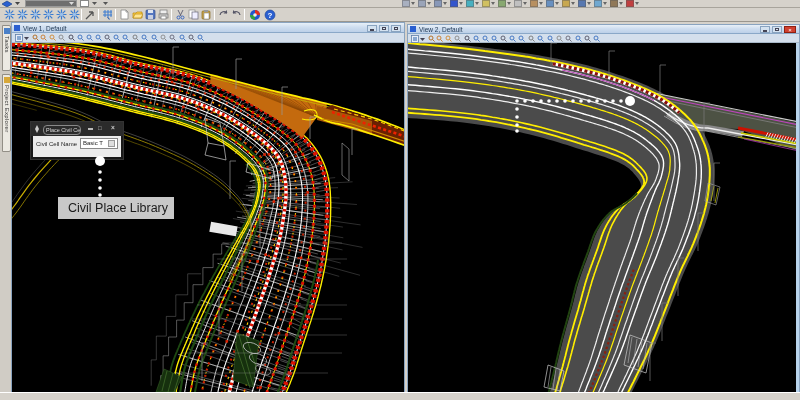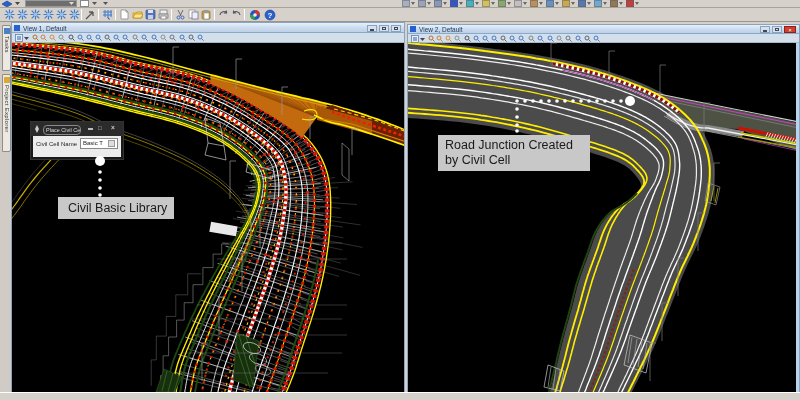--- a/index.html
+++ b/index.html
@@ -780,21 +780,21 @@
 <div class="abs" style="left:47px;top:14px;width:38px;height:11px;background:#fff;border:1px solid #888;font-size:6px;color:#222;padding:1px 2px">Basic T</div>
 <div class="abs" style="left:75px;top:16px;width:7px;height:7px;background:#ddd;border:1px solid #999"></div>
 </div>
       <svg class="abs" style="left:0;top:0" width="392" height="349">
         <circle cx="88" cy="118" r="5" fill="#fff"></circle>
         <circle cx="88" cy="129" r="1.8" fill="#fff"></circle>
         <circle cx="88" cy="137" r="1.8" fill="#fff"></circle>
         <circle cx="88" cy="145" r="1.8" fill="#fff"></circle>
         <circle cx="88" cy="152" r="1.8" fill="#fff"></circle>
       </svg>
-      <div class="abs" style="left:46px;top:154px;width:116px;height:22px;background:#c8c8c8;color:#1a1a1a;font-size:12.5px;line-height:22px;padding-left:10px">Civil Basic Library</div>
+      <div class="abs" style="left:46px;top:154px;width:116px;height:22px;background:#c8c8c8;color:#1a1a1a;font-size:12.5px;line-height:22px;padding-left:10px">Civil Place Library</div>
     </div>
   </div>
 <div class="abs" style="left:407px;top:24px;width:393px;height:368px;background:#cfdceb;border:1px solid #8aa4c0">
     <div class="titlebar abs" style="left:0;top:0;width:391px;height:9px">
       <div class="abs" style="left:2px;top:1px;width:6px;height:6px;background:#2a5fd0"></div>
       <span class="abs" style="left:11px;top:0.5px;font-size:6.5px;color:#223a55">View 2, Default</span>
       <div class="abs" style="left:352px;top:1px;width:10px;height:7px;background:#d4e2f0;border:1px solid #8aa4c0">
         <div style="margin:3px 2px 0;height:1.5px;background:#445"></div>
       </div>
       <div class="abs" style="left:364px;top:1px;width:10px;height:7px;background:#d4e2f0;border:1px solid #8aa4c0">
@@ -1003,16 +1003,15 @@
         <circle cx="181" cy="58" r="1.8" fill="#fff"></circle>
         <circle cx="189" cy="58" r="1.8" fill="#fff"></circle>
         <circle cx="197" cy="58" r="1.8" fill="#fff"></circle>
         <circle cx="205" cy="58" r="1.8" fill="#fff"></circle>
         <circle cx="213" cy="58" r="1.8" fill="#fff"></circle>
         <circle cx="109" cy="66" r="1.8" fill="#fff"></circle>
         <circle cx="109" cy="74" r="1.8" fill="#fff"></circle>
         <circle cx="109" cy="82" r="1.8" fill="#fff"></circle>
         <circle cx="109" cy="88" r="1.8" fill="#fff"></circle>
       </svg>
-      <div class="abs" style="left:30px;top:92px;width:152px;height:36px;background:#c8c8c8;color:#1a1a1a;font-size:12.5px;line-height:15px;padding:3px 0 0 7px">Road Junction Created<br>by Civil Cell</div>
     </div>
     <div class="abs" style="left:388px;top:18px;width:3px;height:349px;background:#b8d4ec"></div>
   </div>
 <div class="abs" style="left:0;top:392px;width:800px;height:8px;background:#d6d2cb;border-top:1px solid #fff"></div>
 </body></html>

